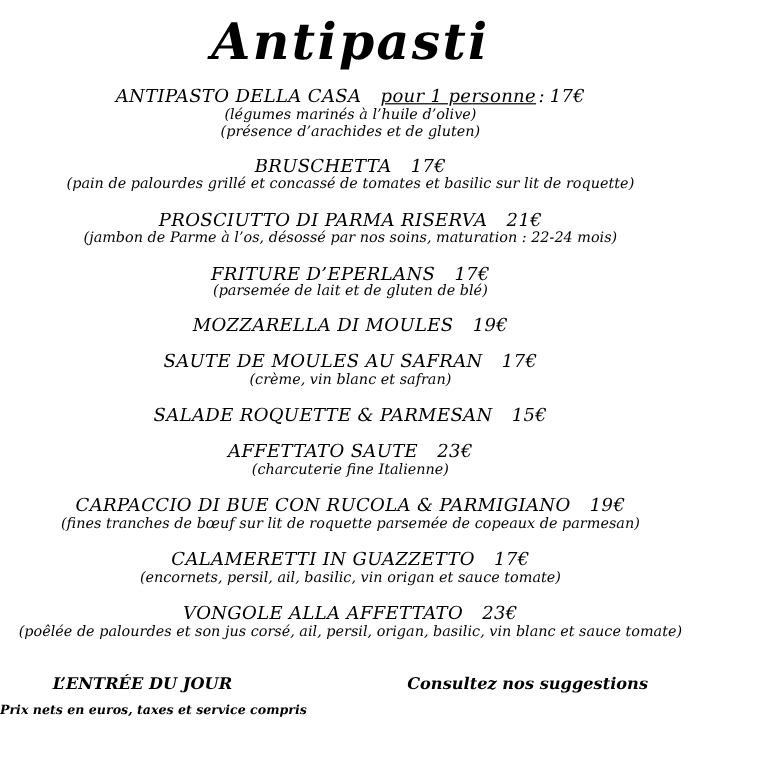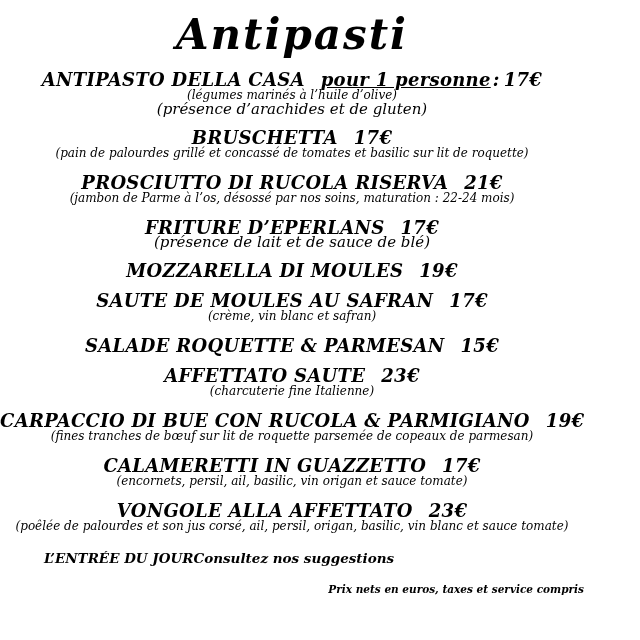--- a/index.html
+++ b/index.html
@@ -24,56 +24,57 @@
     font-size: 42px;
     font-weight: 700;
     font-style: italic;
     line-height: 50px;
     margin: 0 0 12px 0;
     letter-spacing: 2px;
   }
   .items { white-space: nowrap; }
   .item { margin-bottom: 14px; }
   .line {
-    font-size: 18px;
-    font-weight: 700;
+    font-size: 15px;
+    font-weight: 400;
     line-height: 16px;
     letter-spacing: 0.3px;
   }
   .pr { margin-left: 16px; }
   .pr-tight { margin-left: 0; }
   .note {
     margin-left: 16px;
     text-decoration: underline;
   }
   .sep { margin: 0 4px 0 2px; }
   .desc {
     font-size: 12px;
     font-weight: 400;
     line-height: 15px;
   }
   .allergen {
-    font-size: 15px;
+    font-size: 12px;
     font-weight: 400;
     line-height: 13px;
   }
   .footer-row {
     display: flex;
+    justify-content: space-between;
     padding: 0 44px;
-    margin-top: 16px;
+    margin-top: 28px;
     font-size: 13.5px;
     font-weight: 700;
     line-height: 17px;
   }
   .price-note {
-    margin-top: 16px;
+    margin-top: 7px;
     font-size: 10.5px;
     font-weight: 700;
     line-height: 13px;
-    text-align: right;
+    text-align: left;
   }
 </style>
 </head>
 <body>
 
 <div class="page">
 
   <h1 class="title">Antipasti</h1>
 
   <div class="items">
@@ -88,30 +89,30 @@
 
     <div class="item">
       <div class="line">
         <span>BRUSCHETTA</span><span class="pr">17€</span>
       </div>
       <div class="desc">(pain de palourdes grillé et concassé de tomates et basilic sur lit de roquette)</div>
     </div>
 
     <div class="item">
       <div class="line">
-        <span>PROSCIUTTO DI RUCOLA RISERVA</span><span class="pr">21€</span>
+        <span>PROSCIUTTO DI PARMA RISERVA</span><span class="pr">21€</span>
       </div>
       <div class="desc">(jambon de Parme à l’os, désossé par nos soins, maturation : 22-24 mois)</div>
     </div>
 
     <div class="item">
       <div class="line">
         <span>FRITURE D’EPERLANS</span><span class="pr">17€</span>
       </div>
-      <div class="allergen">(présence de lait et de sauce de blé)</div>
+      <div class="allergen">(parsemée de lait et de gluten de blé)</div>
     </div>
 
     <div class="item">
       <div class="line">
         <span>MOZZARELLA DI MOULES</span><span class="pr">19€</span>
       </div>
     </div>
 
     <div class="item">
       <div class="line">

